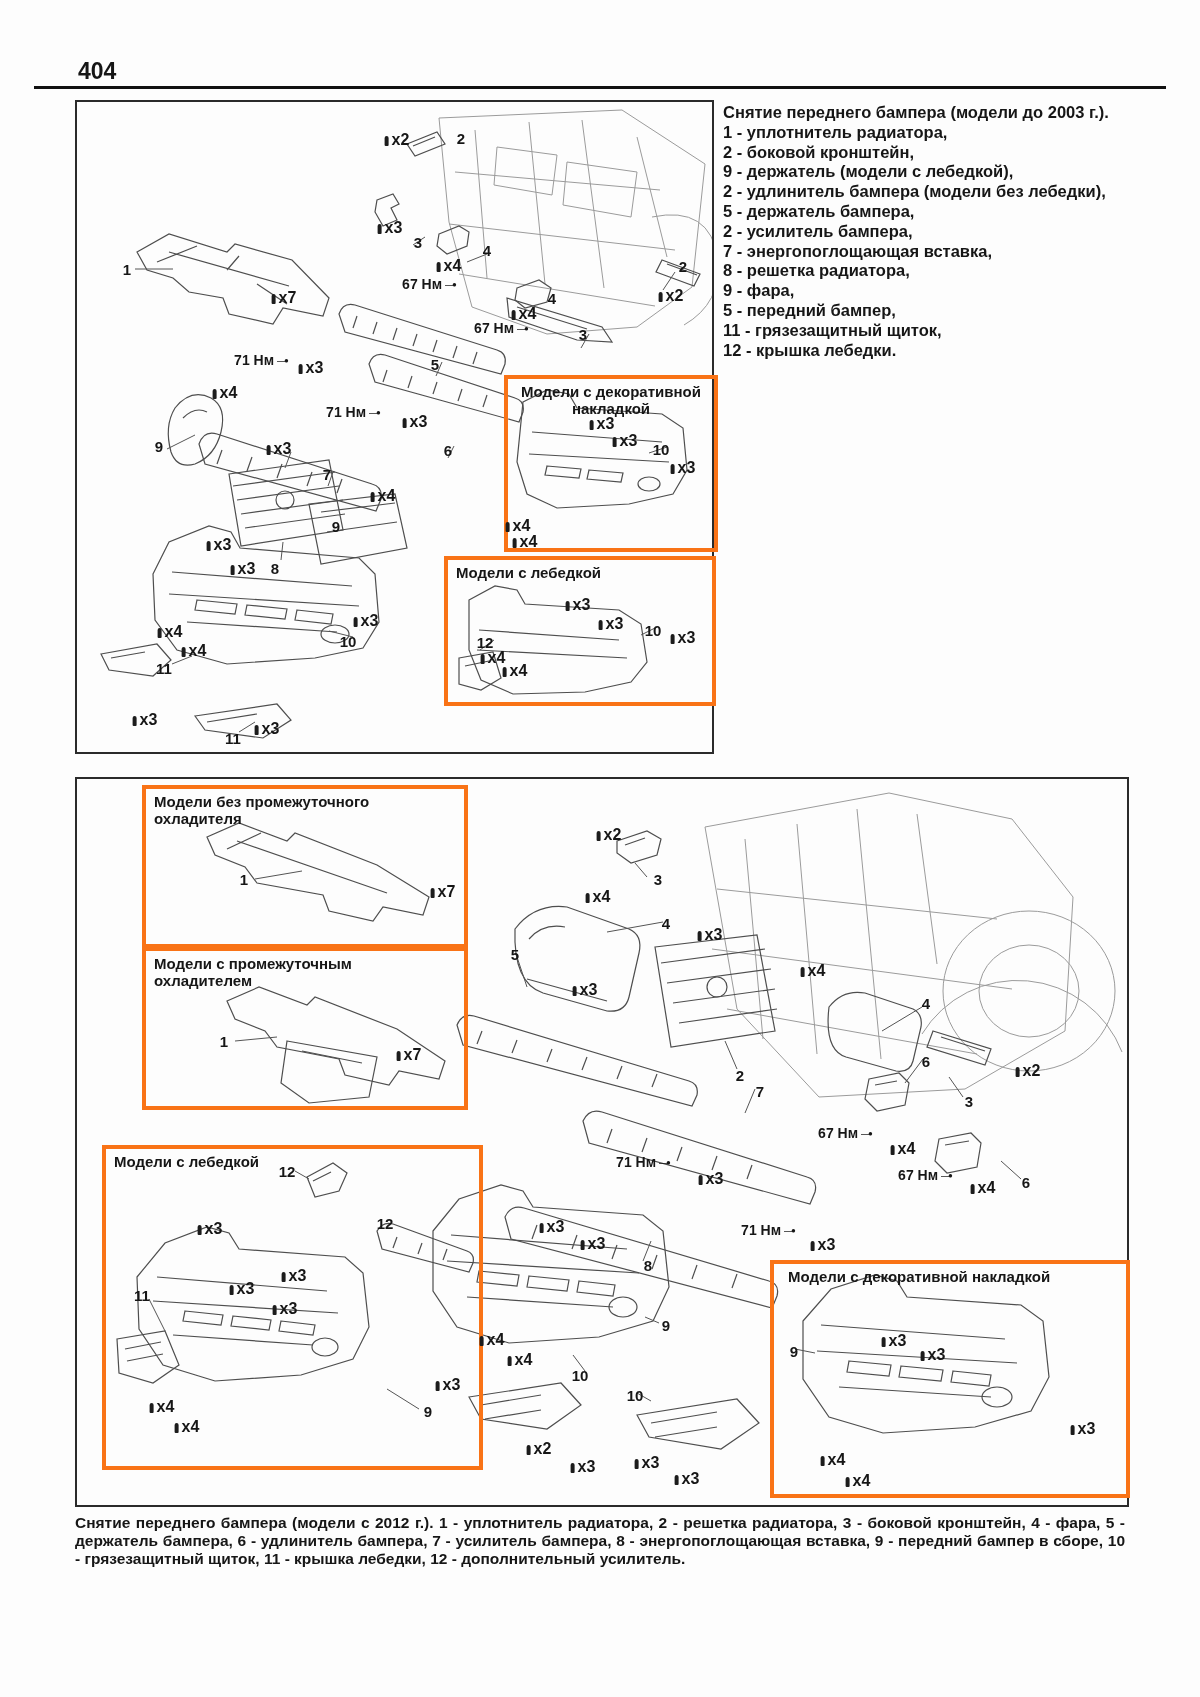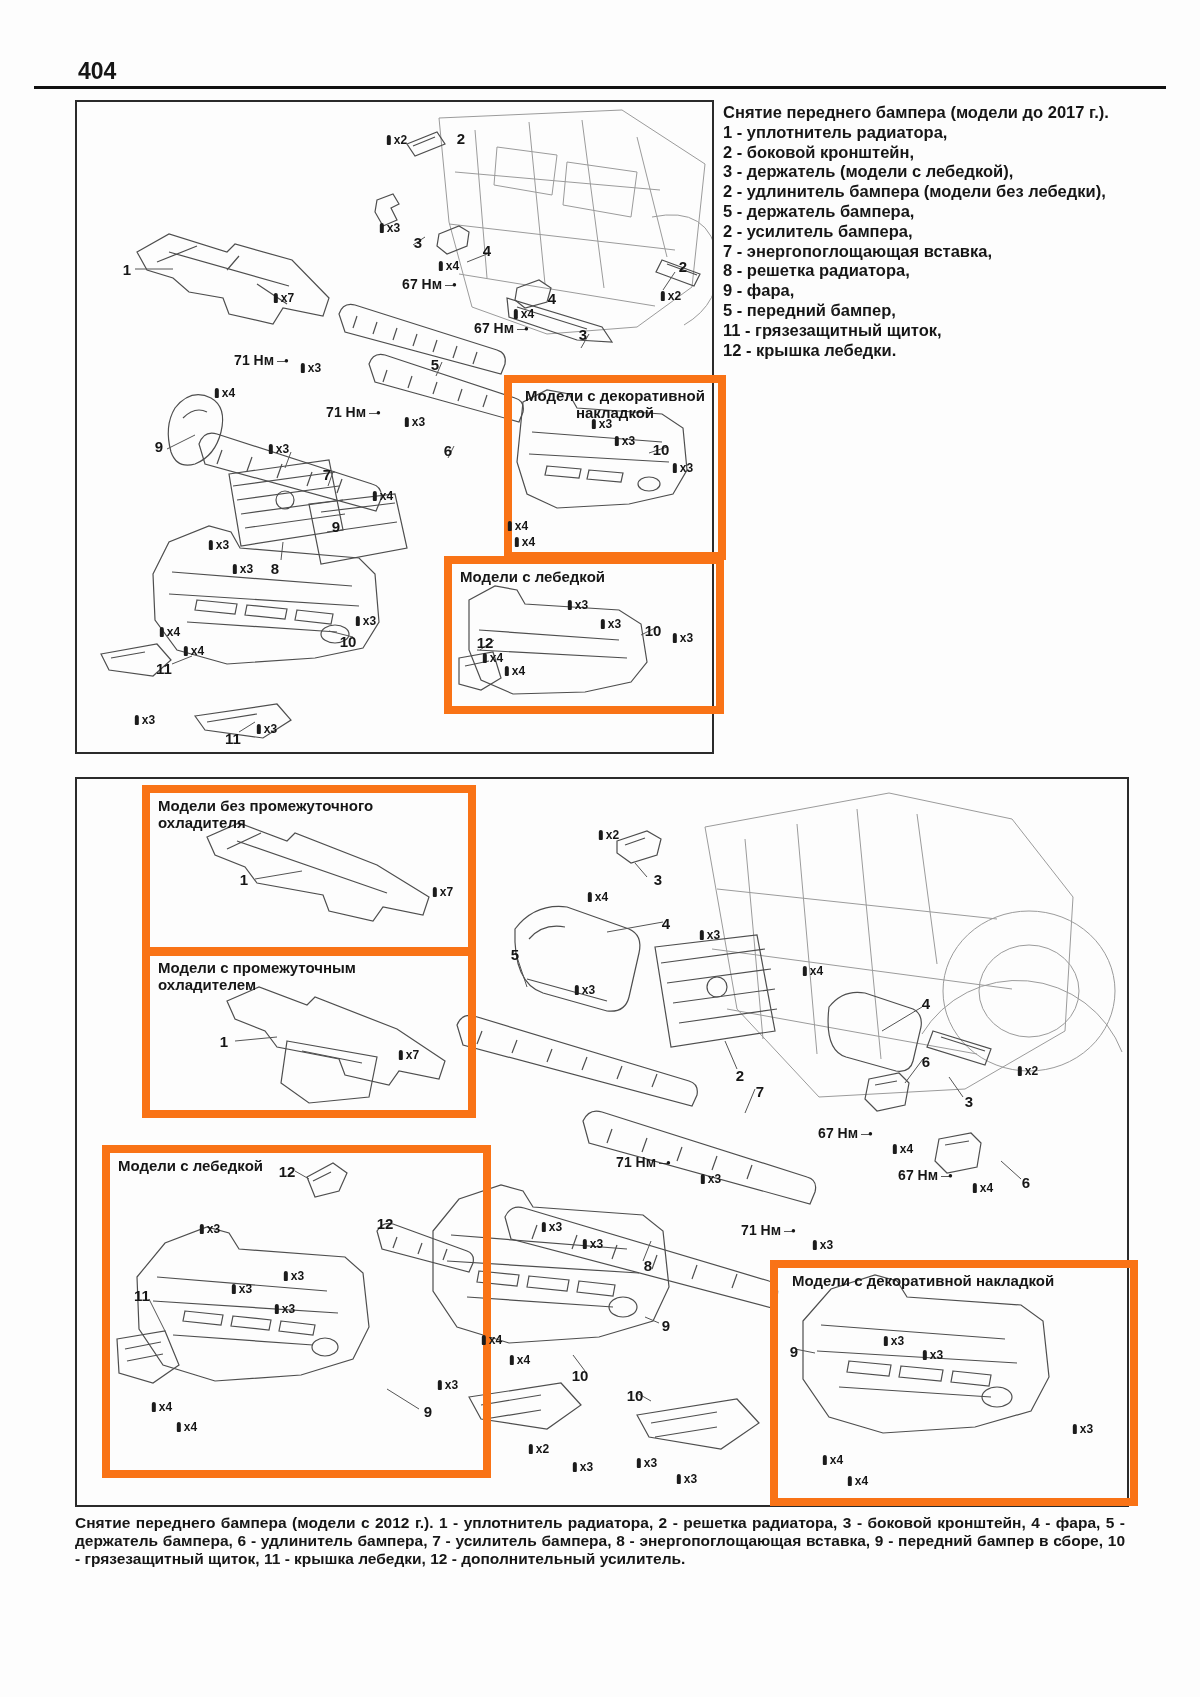--- a/index.html
+++ b/index.html
@@ -7,26 +7,26 @@
         font-family:"Liberation Sans",sans-serif;color:#161616;overflow:hidden;}
   
   .page-num{position:absolute;left:78px;top:58px;font-size:23px;font-weight:bold;}
   .page-title{position:absolute;left:0;top:60px;width:1200px;text-align:center;font-size:21px;font-weight:bold;}
   .head-rule{position:absolute;left:34px;top:86px;width:1132px;height:3px;background:#111;}
   
   .figbox{position:absolute;border:2px solid #2b2b2b;background:transparent;}
   #fig-top{left:75px;top:100px;width:635px;height:650px;}
   #fig-bottom{left:75px;top:777px;width:1050px;height:726px;}
   .figbox svg{position:absolute;left:0;top:0;z-index:0;}
-  .inset{position:absolute;border:8px solid #f97316;z-index:2;}
+  .inset{position:absolute;border:4px solid #f97316;z-index:2;}
   .inset .inset-title{font-size:15px;font-weight:bold;line-height:1.12;padding:5px 8px;}
   .co-layer{position:absolute;left:0;top:0;width:100%;height:100%;z-index:3;}
   .co{position:absolute;transform:translate(-50%,-50%);white-space:nowrap;font-weight:bold;}
   .k-num{font-size:15px;}
-  .k-fast{font-size:12px;}
+  .k-fast{font-size:16px;}
   .k-fast::before{content:"";display:inline-block;width:4px;height:10px;background:#1c1c1c;
        border-radius:2px 2px 1px 1px;margin-right:3px;vertical-align:-1px;}
   .k-torque{font-size:14px;}
   .k-torque::after{content:"\2014\25CF";font-size:8px;margin-left:3px;vertical-align:2px;letter-spacing:-1px;}
   
   #legend{position:absolute;left:723px;top:103px;width:398px;z-index:2;}
   .legend-title{font-size:16.5px;font-weight:bold;line-height:1.2;}
   .legend-item{font-size:16.5px;font-weight:bold;line-height:1.2;}
   
   #caption{position:absolute;left:75px;top:1514px;width:1050px;font-size:15.5px;font-weight:bold;
@@ -145,25 +145,25 @@
         <span class="co k-fast" style="left: 501px; top: 503px;">x3</span>
         <span class="co k-fast" style="left: 534px; top: 522px;">x3</span>
         <span class="co k-num" style="left: 576px; top: 528px;">10</span>
         <span class="co k-fast" style="left: 606px; top: 536px;">x3</span>
         <span class="co k-fast" style="left: 416px; top: 556px;">x4</span>
         <span class="co k-fast" style="left: 438px; top: 569px;">x4</span>
       </div>
   </div>
 
   <div id="legend">
-    <div class="legend-title">Снятие переднего бампера (модели до 2017 г.).</div>
+    <div class="legend-title">Снятие переднего бампера (модели до 2003 г.).</div>
     <div id="legend-items">
         <div class="legend-item">1 - уплотнитель радиатора,</div>
         <div class="legend-item">2 - боковой кронштейн,</div>
-        <div class="legend-item">3 - держатель (модели с лебедкой),</div>
+        <div class="legend-item">9 - держатель (модели с лебедкой),</div>
         <div class="legend-item">2 - удлинитель бампера (модели без лебедки),</div>
         <div class="legend-item">5 - держатель бампера,</div>
         <div class="legend-item">2 - усилитель бампера,</div>
         <div class="legend-item">7 - энергопоглощающая вставка,</div>
         <div class="legend-item">8 - решетка радиатора,</div>
         <div class="legend-item">9 - фара,</div>
         <div class="legend-item">5 - передний бампер,</div>
         <div class="legend-item">11 - грязезащитный щиток,</div>
         <div class="legend-item">12 - крышка лебедки.</div>
       </div>

